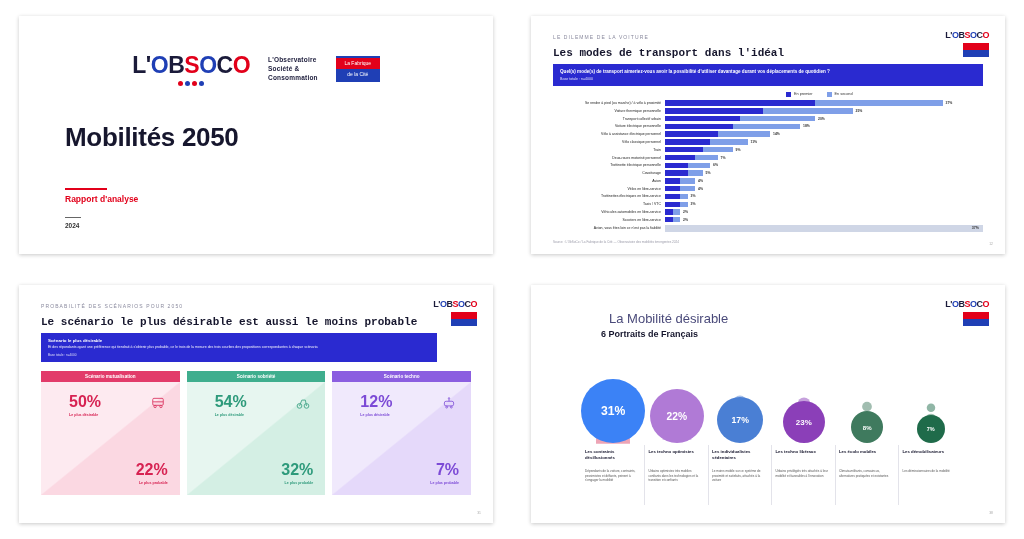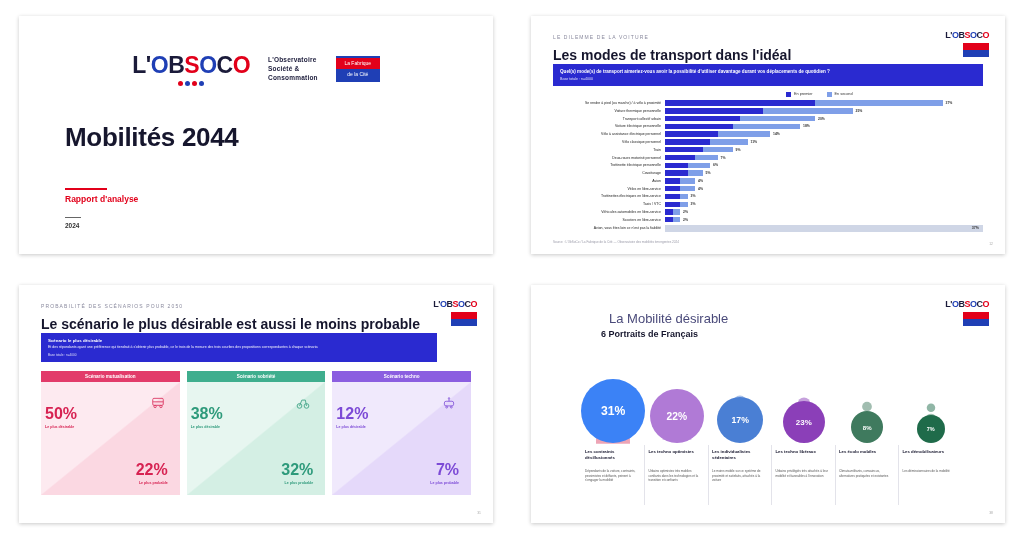--- a/index.html
+++ b/index.html
@@ -126,23 +126,24 @@
     position: absolute;
     left: 22px; top: 18px;
     font-size: 5px;
     letter-spacing: 1.1px;
     color: #8a8a9e;
     text-transform: uppercase;
   }
   .sl-title {
     position: absolute;
     left: 22px; top: 31px;
-    font-size: 14px;
+    font-size: 11px;
     font-weight: bold;
     color: #16162d;
+    font-family: Liberation Mono, monospace;
   }
   .sl-logo {
     position: absolute;
     right: 16px; top: 14px;
     display: flex; flex-direction: column; align-items: flex-end;
   }
   .sl-logo .obsoco-logo { font-size: 9px; }
   .sl-badge {
     margin-top: 3px;
     width: 26px; height: 14px;
@@ -258,21 +259,21 @@
   .panel .head {
     height: 11px;
     display: flex; align-items: center; justify-content: center;
     font-size: 4.6px; font-weight: bold; color: #fff;
   }
   .panel .body { position: absolute; top: 11px; left: 0; right: 0; bottom: 0; }
   .panel .diag {
     position: absolute; inset: 0;
   }
   .panel .tl {
-    position: absolute; left: 4px; top: 12px; margin-top: 12px;
+    position: absolute; left: 28px; top: 12px;
   }
   .panel .br {
     position: absolute; right: 12px; bottom: 10px; text-align: right;
   }
   .big { font-size: 16px; font-weight: bold; line-height: 1; }
   .cap { font-size: 3.6px; margin-top: 3px; font-weight: bold; }
   .p1 .head { background: #e23b6a; }
   .p1 .big, .p1 .cap { color: #d72252; }
   .p2 .head { background: #3fae8e; }
   .p2 .big, .p2 .cap { color: #2e9a7b; }
@@ -346,21 +347,21 @@
           <div>L'Observatoire</div>
           <div>Société &amp;</div>
           <div>Consommation</div>
         </div>
         <div class="fabrique-badge">
           <div class="top">La Fabrique</div>
           <div class="bot">de la Cité</div>
         </div>
       </div>
 
-      <div class="s1-title">Mobilités 2044</div>
+      <div class="s1-title">Mobilités 2050</div>
       <div class="s1-rule"></div>
       <div class="s1-sub">Rapport d'analyse</div>
       <div class="s1-year-rule"></div>
       <div class="s1-year">2024</div>
     </div>
   </div>
 
   <div class="cell">
     <div class="slide">
       <div class="sl-kicker">LE DILEMME DE LA VOITURE</div>
@@ -583,21 +584,21 @@
           <div class="panel p2">
             <div class="head">Scénario sobriété</div>
             <div class="body">
               <div class="diag" style="background:linear-gradient(to bottom right, #e7f6f0 0%, #e7f6f0 49.6%, #d4efe4 50.4%, #d4efe4 100%);"></div>
               <div class="icon-sm"><svg width="16" height="14" viewBox="0 0 24 24" fill="none" stroke="#2e9a7b" stroke-width="1.6">
                   <circle cx="6" cy="17" r="4"></circle>
                   <circle cx="18" cy="17" r="4"></circle>
                   <path d="M6 17 L10 7 h6 l2 10"></path>
                 </svg></div>
               <div class="tl">
-                <div class="big">38%</div>
+                <div class="big">54%</div>
                 <div class="cap">Le plus désirable</div>
               </div>
               <div class="br">
                 <div class="big">32%</div>
                 <div class="cap">Le plus probable</div>
               </div>
             </div>
           </div>
           <div class="panel p3">
             <div class="head">Scénario techno</div>

